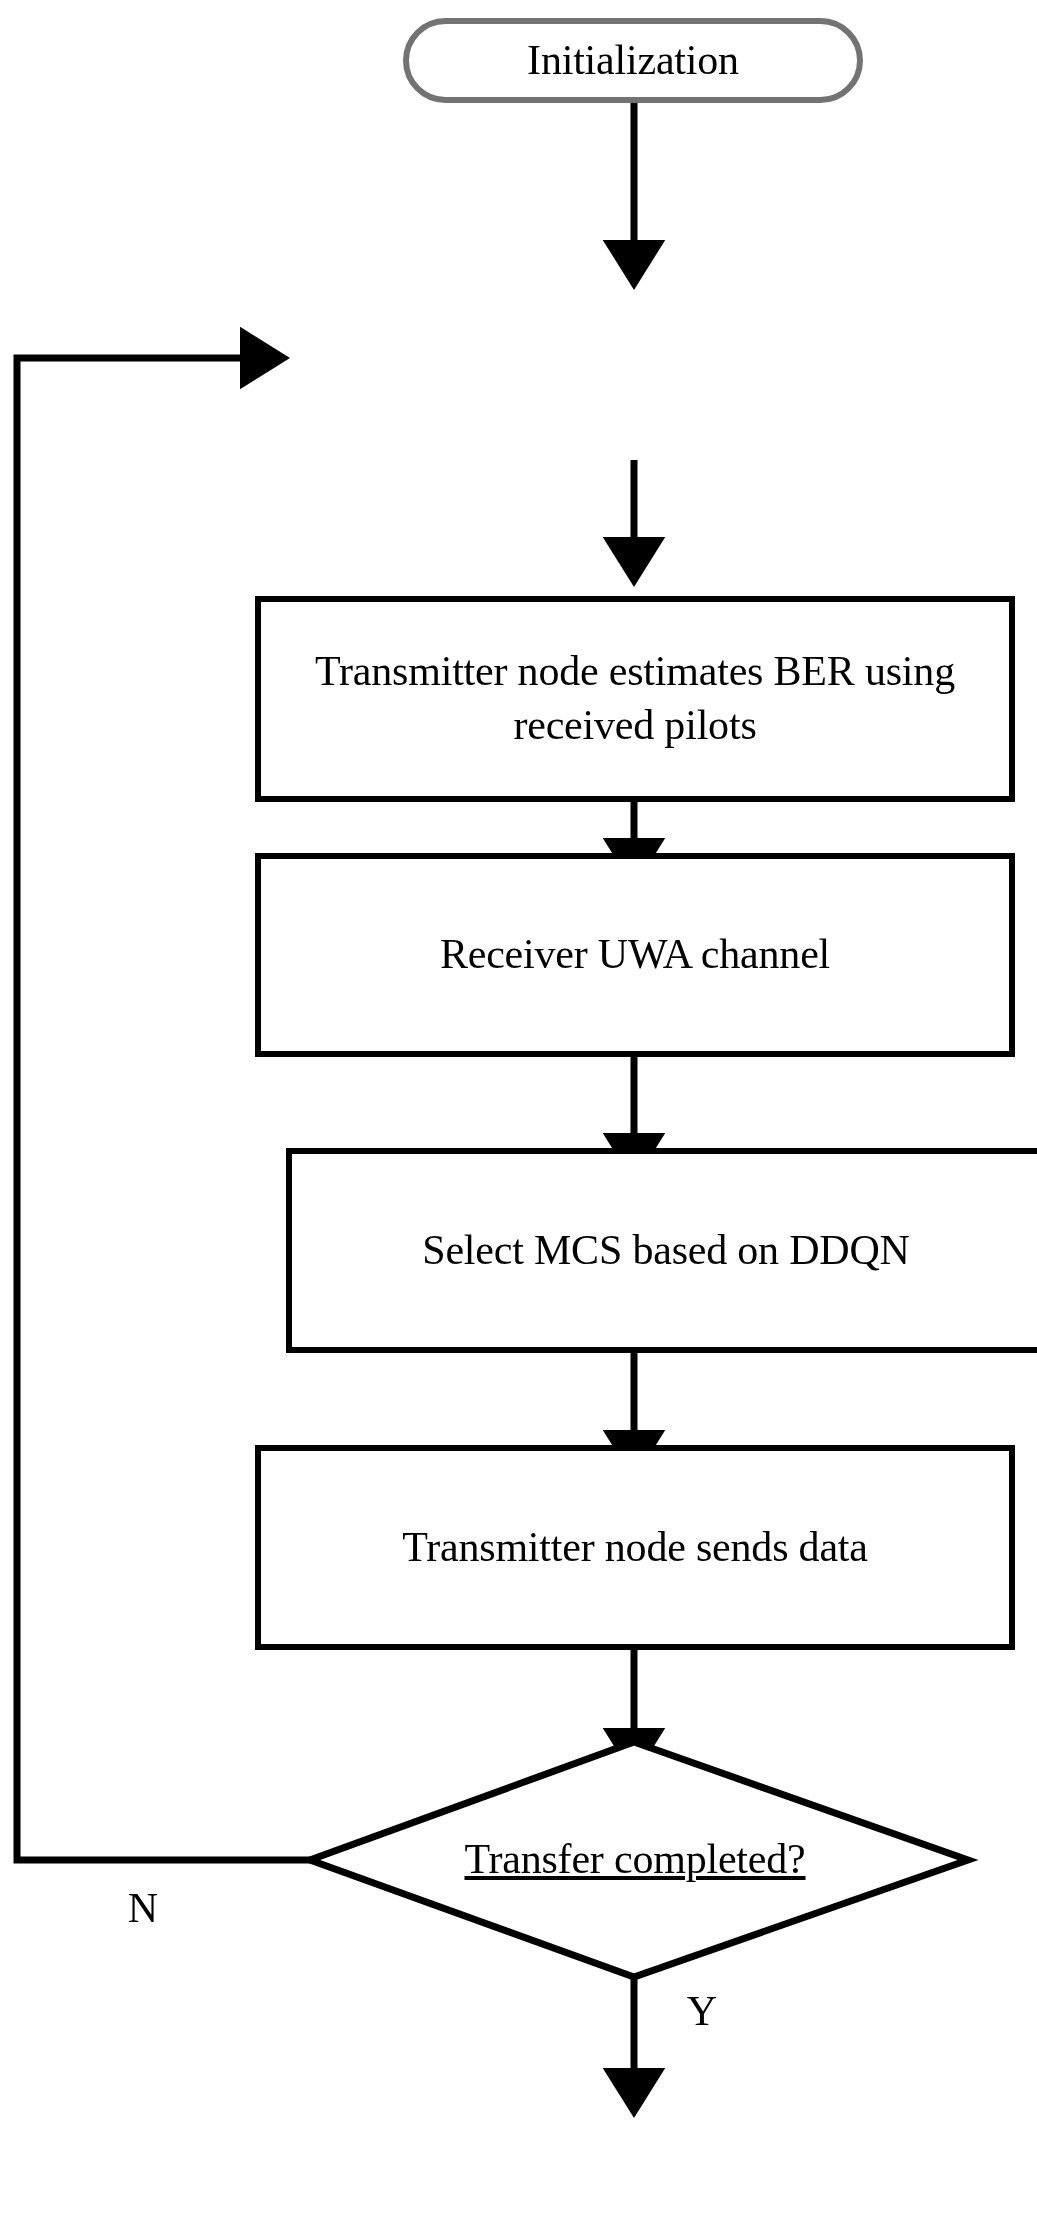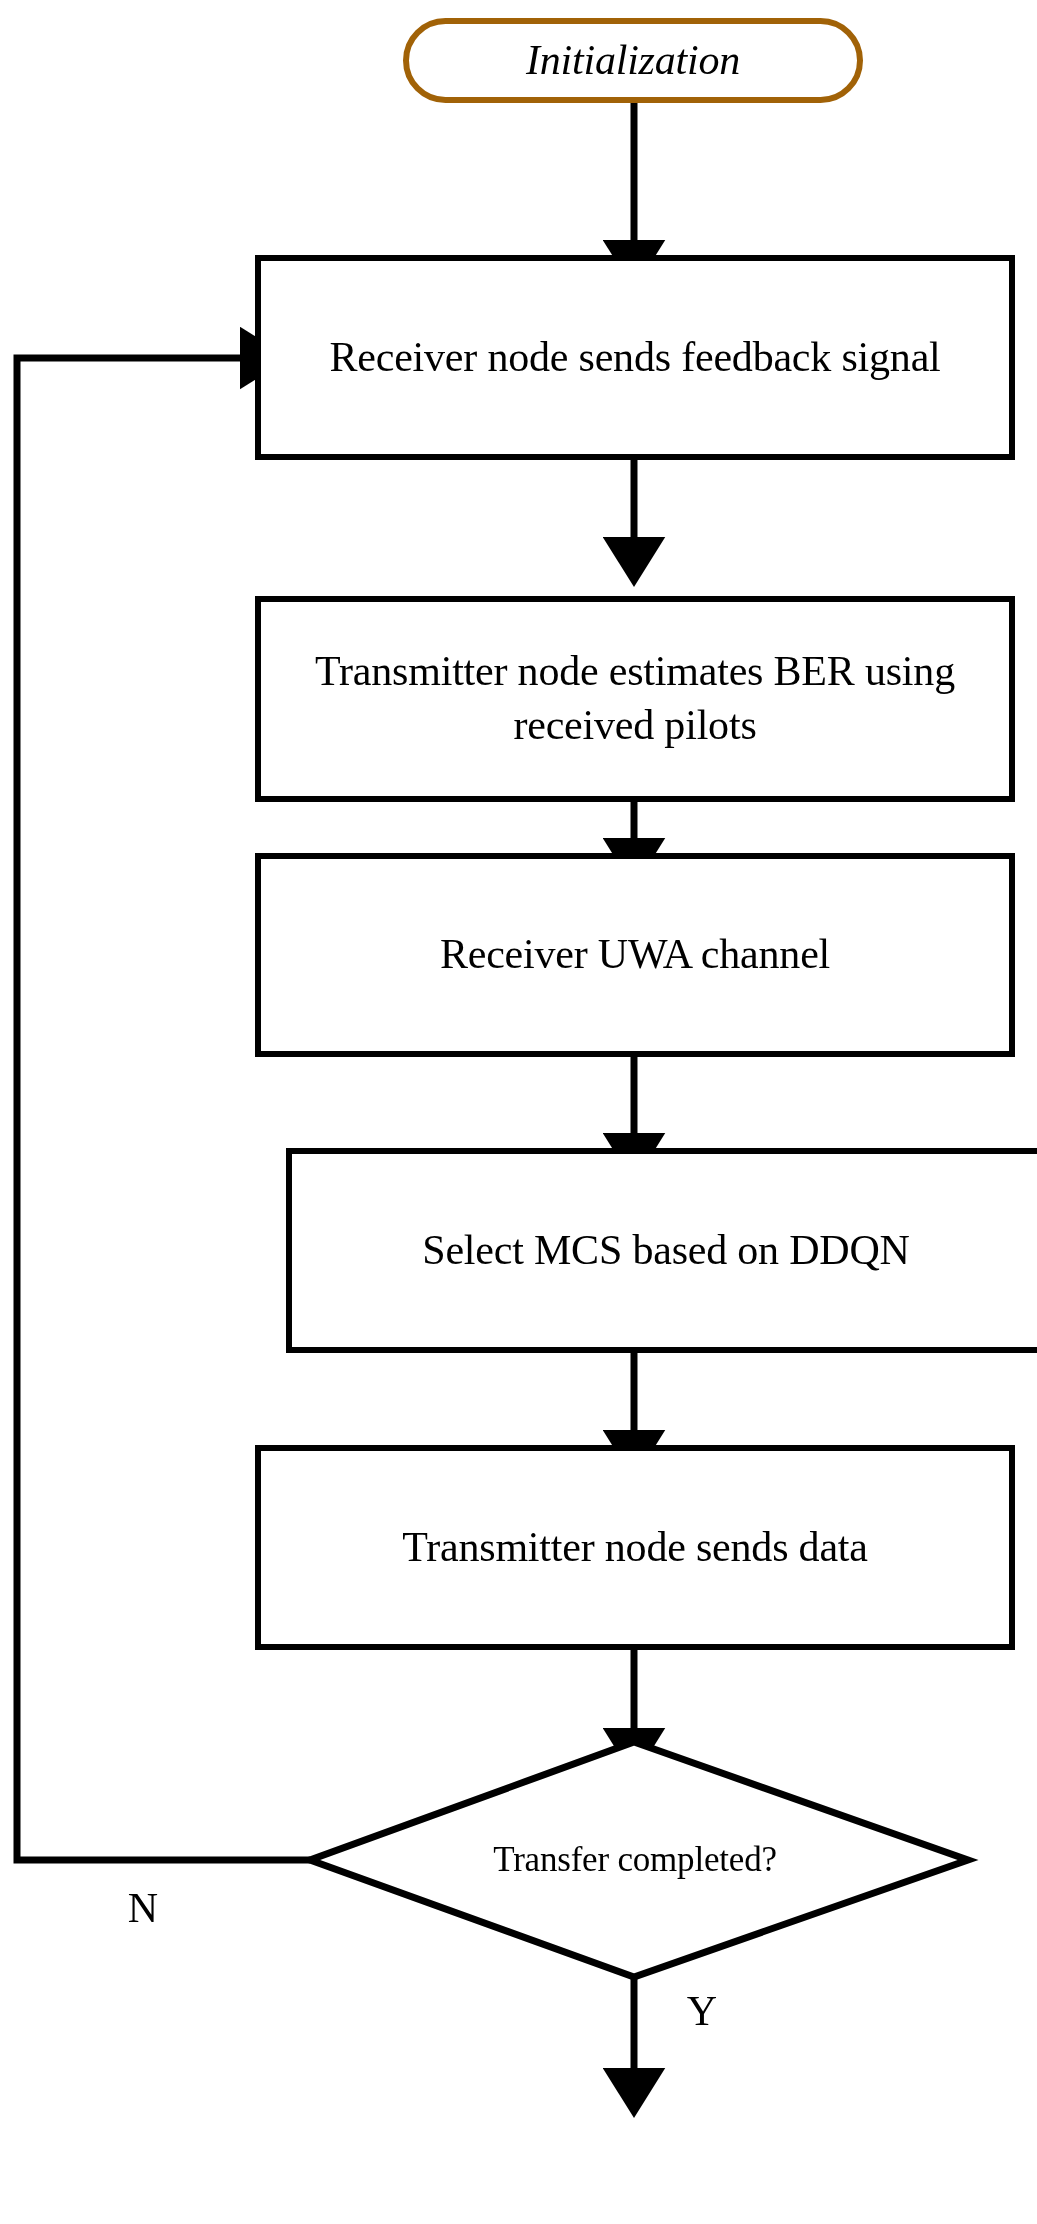--- a/index.html
+++ b/index.html
@@ -4,24 +4,24 @@
 <style>
   html,body{margin:0;padding:0;background:#ffffff;}
   body{width:1037px;height:2224px;overflow:hidden;
        font-family:"Liberation Serif","DejaVu Serif",serif;color:#000;}
   #canvas{position:relative;width:1037px;height:2224px;background:#fff;}
   svg.edges{position:absolute;left:0;top:0;width:1037px;height:2224px;}
   .node{position:absolute;box-sizing:border-box;background:#fff;
         display:flex;align-items:center;justify-content:center;text-align:center;}
   .node .label{display:block;line-height:1.28;padding:0 10px;
                font-size:42px;letter-spacing:-0.2px;}
-  .terminator{border:6px solid #a16207;border-radius:999px;font-style:italic;}
+  .terminator{border:6px solid #737373;border-radius:999px;}
   .process{border:6px solid #000;border-radius:0;}
   .decision{background:transparent;}
-  .decision .label{font-size:35px;line-height:1.28;}
+  .decision .label{font-size:42px;line-height:1.28;text-decoration:underline;}
   .edge-label{position:absolute;font-size:42px;line-height:1;}
 </style>
 </head>
 <body>
 
 <div id="canvas">
 
   <svg class="edges" viewBox="0 0 1037 2224" xmlns="http://www.w3.org/2000/svg">
     <defs>
       <marker id="ah" markerWidth="9" markerHeight="9" refX="1.2" refY="4.5" orient="auto" markerUnits="strokeWidth">
@@ -45,23 +45,20 @@
 
     <path d="M310,1860 L17,1860 L17,358 L248,358" fill="none" stroke="#000" stroke-width="7" marker-end="url(#ah)"></path>
 
     <line x1="634" y1="1977" x2="634" y2="2076" stroke="#000" stroke-width="7" marker-end="url(#ah)"></line>
   </svg>
 
   <div class="node terminator" style="left:403px;top:18px;width:460px;height:85px;">
     <span class="label">Initialization</span>
   </div>
 
-  <div class="node process" style="left:255px;top:255px;width:760px;height:205px;">
-    <span class="label">Receiver node sends feedback signal</span>
-  </div>
 
   <div class="node process" style="left:255px;top:552px;width:760px;height:206px;margin-top:44px;">
     <span class="label">Transmitter node estimates BER using received pilots</span>
   </div>
 
   <div class="node process" style="left:255px;top:853px;width:760px;height:204px;">
     <span class="label">Receiver UWA channel</span>
   </div>
 
   <div class="node process" style="left:255px;top:1148px;width:760px;height:205px;margin-left:31px;">

